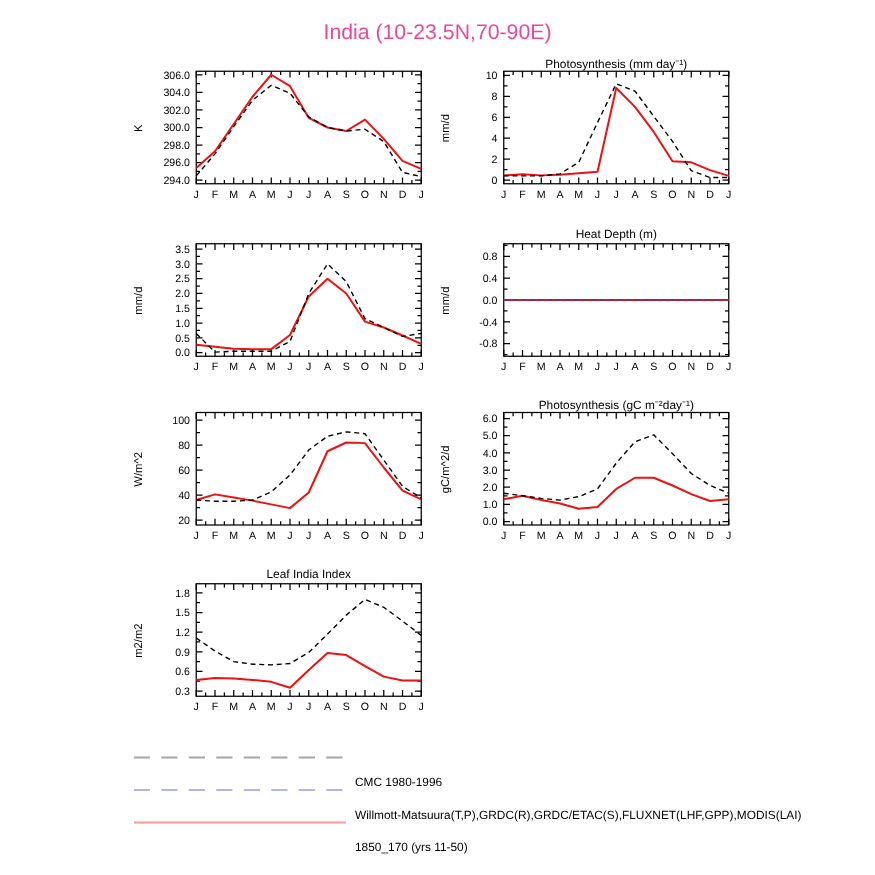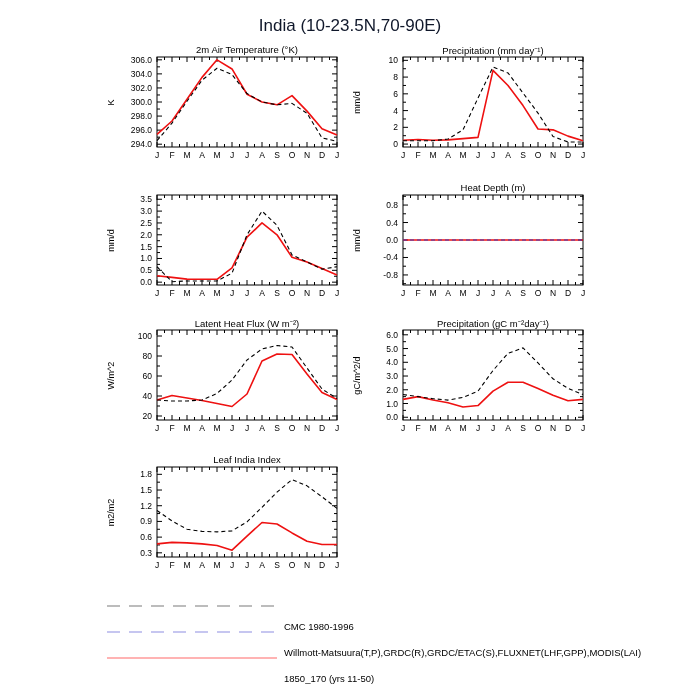--- a/index.html
+++ b/index.html
@@ -3,21 +3,21 @@
 <meta charset="utf-8">
 <style>
   html,body{margin:0;padding:0;}
   body{
     width:700px;height:700px;background:#ffffff;position:relative;
     font-family:"Liberation Sans", sans-serif;color:#000;
     overflow:hidden;
   }
   .suptitle{
     position:absolute;top:16px;left:0;width:700px;text-align:center;
-    font-size:17px;color:#0f172a;
+    font-size:17px;color:#ec4899;
   }
   .cell{position:absolute;width:270px;height:135px;}
   .pos-a{left:97px;top:43px}
   .pos-b{left:343px;top:43px}
   .pos-c{left:97px;top:181px}
   .pos-d{left:343px;top:181px}
   .pos-e{left:97px;top:316px}
   .pos-f{left:343px;top:316px}
   .pos-g{left:97px;top:453px}
   .chart-title{
@@ -37,21 +37,20 @@
   .lg-a{top:600px}.lg-b{top:626px}.lg-c{top:652px}
   .legend-swatch{width:170px;height:10px;margin-right:7px;flex:0 0 auto;}
   .legend-label{font-size:9.5px;white-space:nowrap;margin-top:40px;}
 </style>
 </head>
 <body>
 
 <div class="suptitle">India (10-23.5N,70-90E)</div>
 
 <div class="cell pos-a">
-  <div class="chart-title">2m Air Temperature (°K)</div>
   <div class="ylab">K</div>
   <svg class="plot" width="270" height="135">
       <rect x="60" y="14" width="180" height="90" fill="none" stroke="#000000" stroke-width="1"></rect>
       <line x1="60" y1="101.18750000000016" x2="65" y2="101.18750000000016" stroke="#000000"></line>
       <line x1="235" y1="101.18750000000016" x2="240" y2="101.18750000000016" stroke="#000000"></line>
       <text x="55" y="104.18750000000016" text-anchor="end" font-size="8.5">294.0</text>
       <line x1="60" y1="87.1250000000001" x2="65" y2="87.1250000000001" stroke="#000000"></line>
       <line x1="235" y1="87.1250000000001" x2="240" y2="87.1250000000001" stroke="#000000"></line>
       <text x="55" y="90.1250000000001" text-anchor="end" font-size="8.5">296.0</text>
       <line x1="60" y1="73.06250000000006" x2="65" y2="73.06250000000006" stroke="#000000"></line>
@@ -143,21 +142,21 @@
       <line x1="217.5" y1="104" x2="217.5" y2="101" stroke="#000000"></line>
       <line x1="217.5" y1="14" x2="217.5" y2="17" stroke="#000000"></line>
       <line x1="232.5" y1="104" x2="232.5" y2="101" stroke="#000000"></line>
       <line x1="232.5" y1="14" x2="232.5" y2="17" stroke="#000000"></line>
       <polyline points="60.00,91.34 75.00,77.98 90.00,56.19 105.00,34.39 120.00,16.81 135.00,25.95 150.00,51.27 165.00,59.00 180.00,61.81 195.00,52.67 210.00,68.14 225.00,85.72 240.00,92.05" fill="none" stroke="#ee1111" stroke-width="1.6" stroke-linejoin="round"></polyline>
       <polyline points="60.00,97.67 75.00,80.09 90.00,58.30 105.00,37.20 120.00,25.25 135.00,31.58 150.00,50.56 165.00,59.00 180.00,61.81 195.00,60.41 210.00,70.25 225.00,94.86 240.00,98.38" fill="none" stroke="#000000" stroke-width="1.1" stroke-linejoin="round" stroke-dasharray="4 3"></polyline>
     </svg>
 </div>
 
 <div class="cell pos-b">
-  <div class="chart-title">Precipitation (mm day⁻¹)</div>
+  <div class="chart-title">Photosynthesis (mm day⁻¹)</div>
   <div class="ylab">mm/d</div>
   <svg class="plot" width="270" height="135">
       <rect x="60" y="14" width="180" height="90" fill="none" stroke="#000000" stroke-width="1"></rect>
       <line x1="60" y1="101.06976744186046" x2="65" y2="101.06976744186046" stroke="#000000"></line>
       <line x1="235" y1="101.06976744186046" x2="240" y2="101.06976744186046" stroke="#000000"></line>
       <text x="55" y="104.06976744186046" text-anchor="end" font-size="8.5">0</text>
       <line x1="60" y1="84.32558139534883" x2="65" y2="84.32558139534883" stroke="#000000"></line>
       <line x1="235" y1="84.32558139534883" x2="240" y2="84.32558139534883" stroke="#000000"></line>
       <text x="55" y="87.32558139534883" text-anchor="end" font-size="8.5">2</text>
       <line x1="60" y1="67.5813953488372" x2="65" y2="67.5813953488372" stroke="#000000"></line>
@@ -454,21 +453,20 @@
       <line x1="217.5" y1="104" x2="217.5" y2="101" stroke="#000000"></line>
       <line x1="217.5" y1="14" x2="217.5" y2="17" stroke="#000000"></line>
       <line x1="232.5" y1="104" x2="232.5" y2="101" stroke="#000000"></line>
       <line x1="232.5" y1="14" x2="232.5" y2="17" stroke="#000000"></line>
       <polyline points="60.00,59.00 75.00,59.00 90.00,59.00 105.00,59.00 120.00,59.00 135.00,59.00 150.00,59.00 165.00,59.00 180.00,59.00 195.00,59.00 210.00,59.00 225.00,59.00 240.00,59.00" fill="none" stroke="#ee1111" stroke-width="1.6" stroke-linejoin="round"></polyline>
       <polyline points="60.00,59.00 75.00,59.00 90.00,59.00 105.00,59.00 120.00,59.00 135.00,59.00 150.00,59.00 165.00,59.00 180.00,59.00 195.00,59.00 210.00,59.00 225.00,59.00 240.00,59.00" fill="none" stroke="#3b3bbf" stroke-width="1.1" stroke-linejoin="round" stroke-dasharray="4 3"></polyline>
     </svg>
 </div>
 
 <div class="cell pos-e">
-  <div class="chart-title">Latent Heat Flux (W m⁻²)</div>
   <div class="ylab">W/m^2</div>
   <svg class="plot" width="270" height="135">
       <rect x="60" y="14" width="180" height="90" fill="none" stroke="#000000" stroke-width="1"></rect>
       <line x1="60" y1="100" x2="65" y2="100" stroke="#000000"></line>
       <line x1="235" y1="100" x2="240" y2="100" stroke="#000000"></line>
       <text x="55" y="103" text-anchor="end" font-size="8.5">20</text>
       <line x1="60" y1="80" x2="65" y2="80" stroke="#000000"></line>
       <line x1="235" y1="80" x2="240" y2="80" stroke="#000000"></line>
       <text x="55" y="83" text-anchor="end" font-size="8.5">40</text>
       <line x1="60" y1="60" x2="65" y2="60" stroke="#000000"></line>
@@ -550,21 +548,21 @@
       <line x1="217.5" y1="104" x2="217.5" y2="101" stroke="#000000"></line>
       <line x1="217.5" y1="14" x2="217.5" y2="17" stroke="#000000"></line>
       <line x1="232.5" y1="104" x2="232.5" y2="101" stroke="#000000"></line>
       <line x1="232.5" y1="14" x2="232.5" y2="17" stroke="#000000"></line>
       <polyline points="60.00,84.00 75.00,79.50 90.00,82.00 105.00,84.50 120.00,87.50 135.00,90.50 150.00,78.00 165.00,45.00 180.00,38.00 195.00,38.50 210.00,58.00 225.00,76.50 240.00,83.50" fill="none" stroke="#ee1111" stroke-width="1.6" stroke-linejoin="round"></polyline>
       <polyline points="60.00,84.00 75.00,85.00 90.00,85.00 105.00,84.00 120.00,77.50 135.00,64.00 150.00,44.00 165.00,33.00 180.00,29.50 195.00,31.00 210.00,52.00 225.00,73.00 240.00,82.50" fill="none" stroke="#000000" stroke-width="1.1" stroke-linejoin="round" stroke-dasharray="4 3"></polyline>
     </svg>
 </div>
 
 <div class="cell pos-f">
-  <div class="chart-title">Precipitation (gC m⁻²day⁻¹)</div>
+  <div class="chart-title">Photosynthesis (gC m⁻²day⁻¹)</div>
   <div class="ylab">gC/m^2/d</div>
   <svg class="plot" width="270" height="135">
       <rect x="60" y="14" width="180" height="90" fill="none" stroke="#000000" stroke-width="1"></rect>
       <line x1="60" y1="101.25190839694656" x2="65" y2="101.25190839694656" stroke="#000000"></line>
       <line x1="235" y1="101.25190839694656" x2="240" y2="101.25190839694656" stroke="#000000"></line>
       <text x="55" y="104.25190839694656" text-anchor="end" font-size="8.5">0.0</text>
       <line x1="60" y1="87.5114503816794" x2="65" y2="87.5114503816794" stroke="#000000"></line>
       <line x1="235" y1="87.5114503816794" x2="240" y2="87.5114503816794" stroke="#000000"></line>
       <text x="55" y="90.5114503816794" text-anchor="end" font-size="8.5">1.0</text>
       <line x1="60" y1="73.7709923664122" x2="65" y2="73.7709923664122" stroke="#000000"></line>

